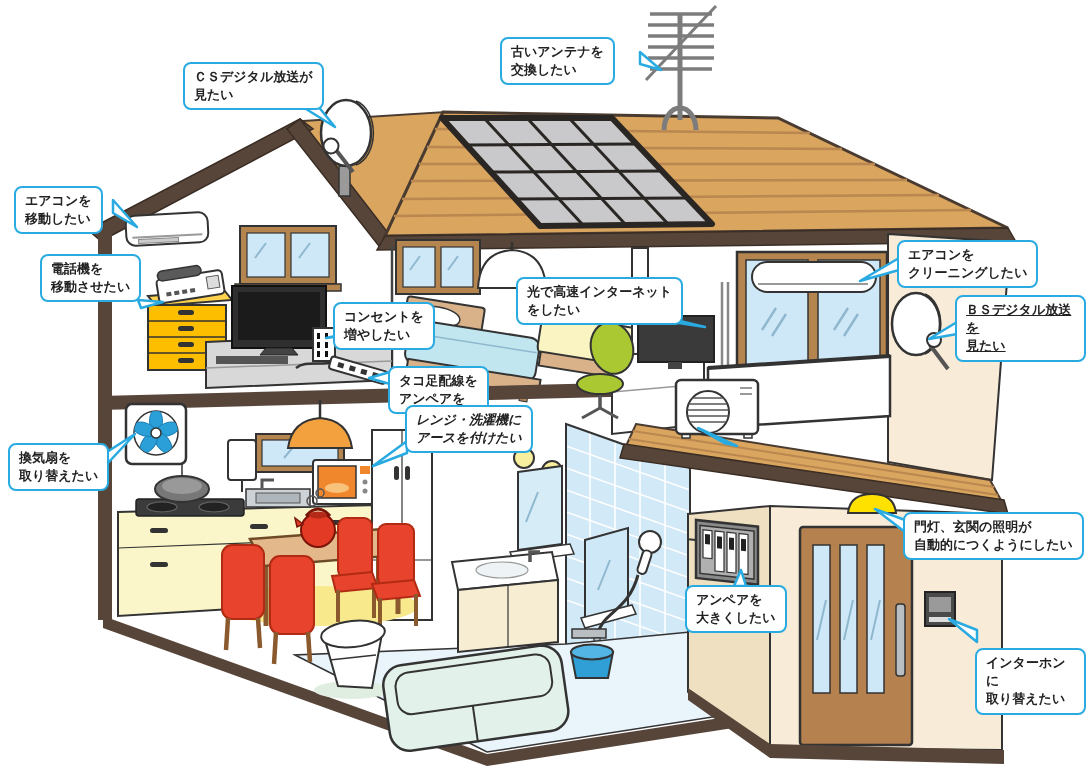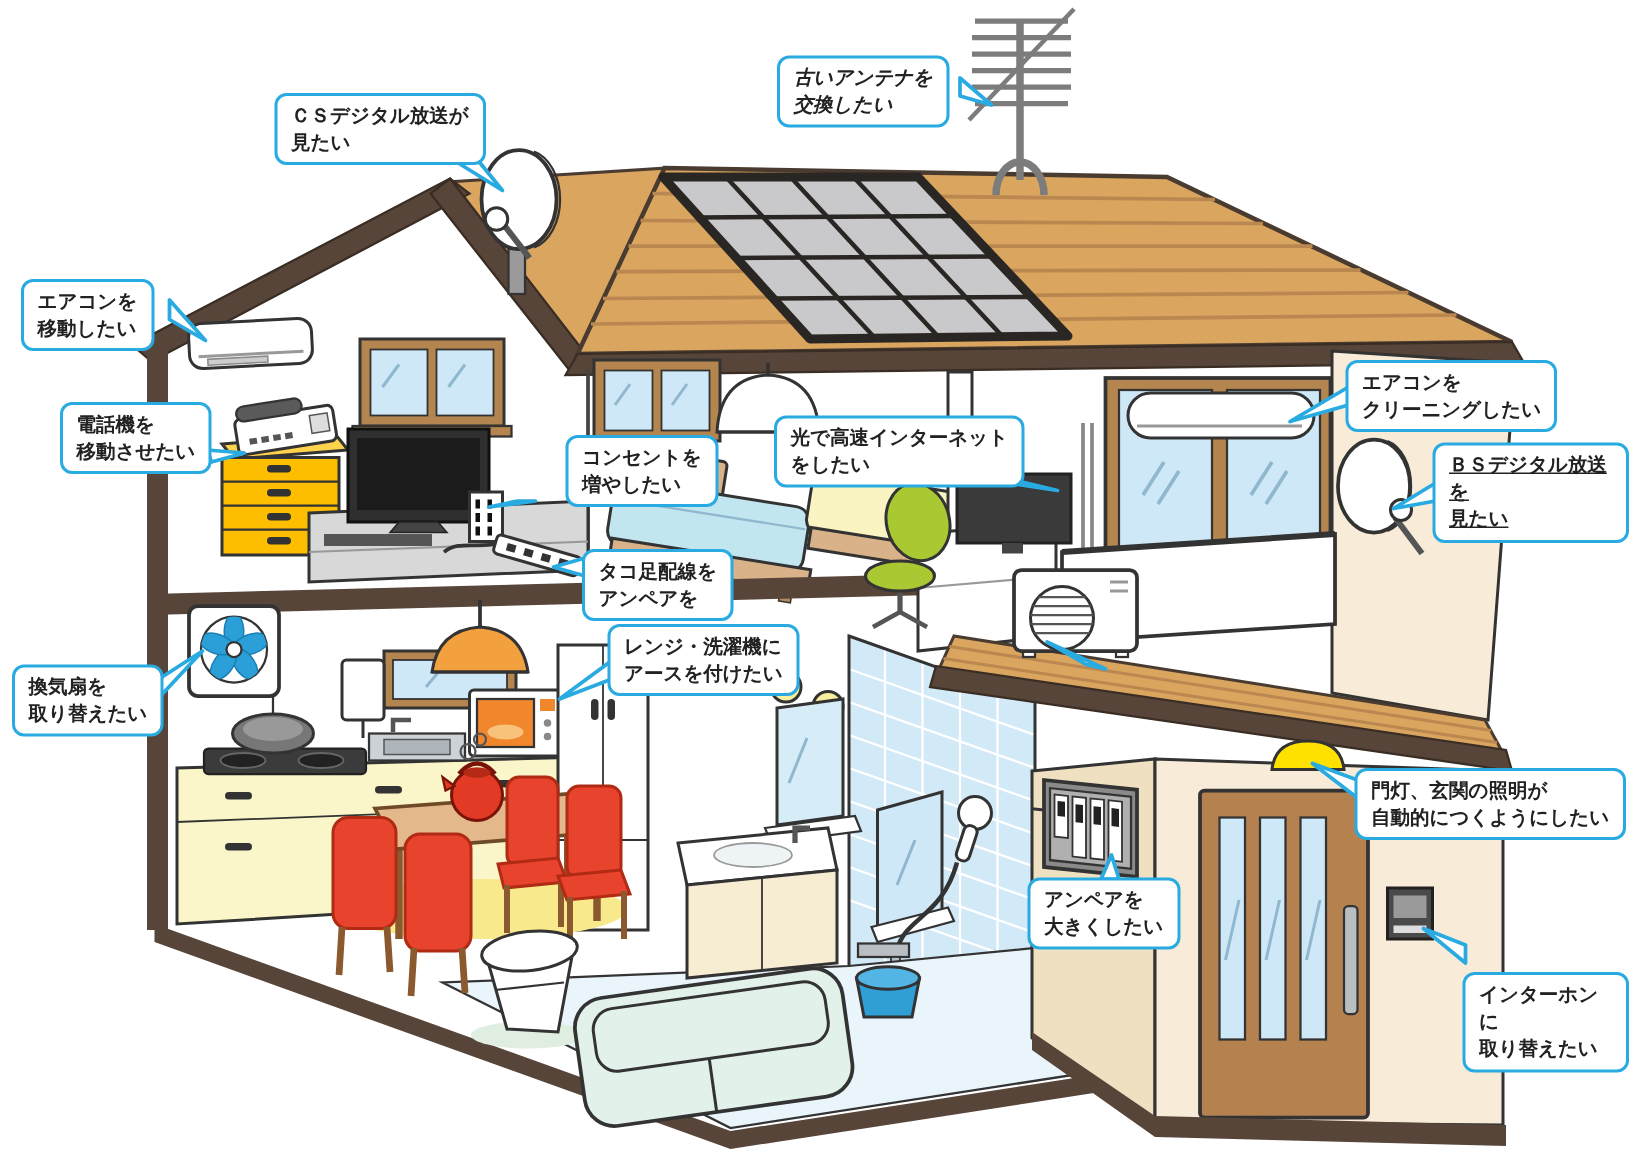--- a/index.html
+++ b/index.html
@@ -471,41 +471,41 @@
     <polygon points="957,322 957,334 929,339"></polygon>
     <polygon points="107,452 107,464 135,434"></polygon>
     <polygon points="407,441 407,453 373,466"></polygon>
     <polygon points="724,443 737,446 698,428"></polygon>
     <polygon points="905,520 905,532 875,509"></polygon>
     <polygon points="734,586 746,586 741,570"></polygon>
     <polygon points="977,630 977,642 949,619"></polygon>
   </g>
 </svg>
 
-<div class="bubble" style="left:518px;top:37px;font-style:italic;">古いアンテナを
+<div class="bubble" style="left:500px;top:37px;">古いアンテナを
 交換したい</div>
 <div class="bubble" style="left:183px;top:62px;">ＣＳデジタル放送が
 見たい</div>
 <div class="bubble" style="left:14px;top:186px;">エアコンを
 移動したい</div>
-<div class="bubble" style="left:40px;top:268px;">電話機を
+<div class="bubble" style="left:40px;top:254px;">電話機を
 移動させたい</div>
-<div class="bubble" style="left:333px;top:290px;margin-left:44px;">コンセントを
+<div class="bubble" style="left:333px;top:302px;">コンセントを
 増やしたい</div>
 <div class="bubble" style="left:516px;top:277px;">光で高速インターネット
 をしたい</div>
 <div class="bubble" style="left:388px;top:366px;">タコ足配線を
 アンペアを</div>
 <div class="bubble" style="left:897px;top:240px;">エアコンを
 クリーニングしたい</div>
 <div class="bubble" style="left:955px;top:295px;text-decoration:underline;">ＢＳデジタル放送を
 見たい</div>
 <div class="bubble" style="left:8px;top:443px;">換気扇を
 取り替えたい</div>
-<div class="bubble" style="left:405px;top:416px;">レンジ・洗濯機に
+<div class="bubble" style="left:405px;top:405px;font-style:italic;">レンジ・洗濯機に
 アースを付けたい</div>
 <div class="bubble" style="left:685px;top:585px;">アンペアを
 大きくしたい</div>
 <div class="bubble" style="left:903px;top:512px;">門灯、玄関の照明が
 自動的につくようにしたい</div>
 <div class="bubble" style="left:975px;top:648px;">インターホンに
 取り替えたい</div>
 
 </div>
 

